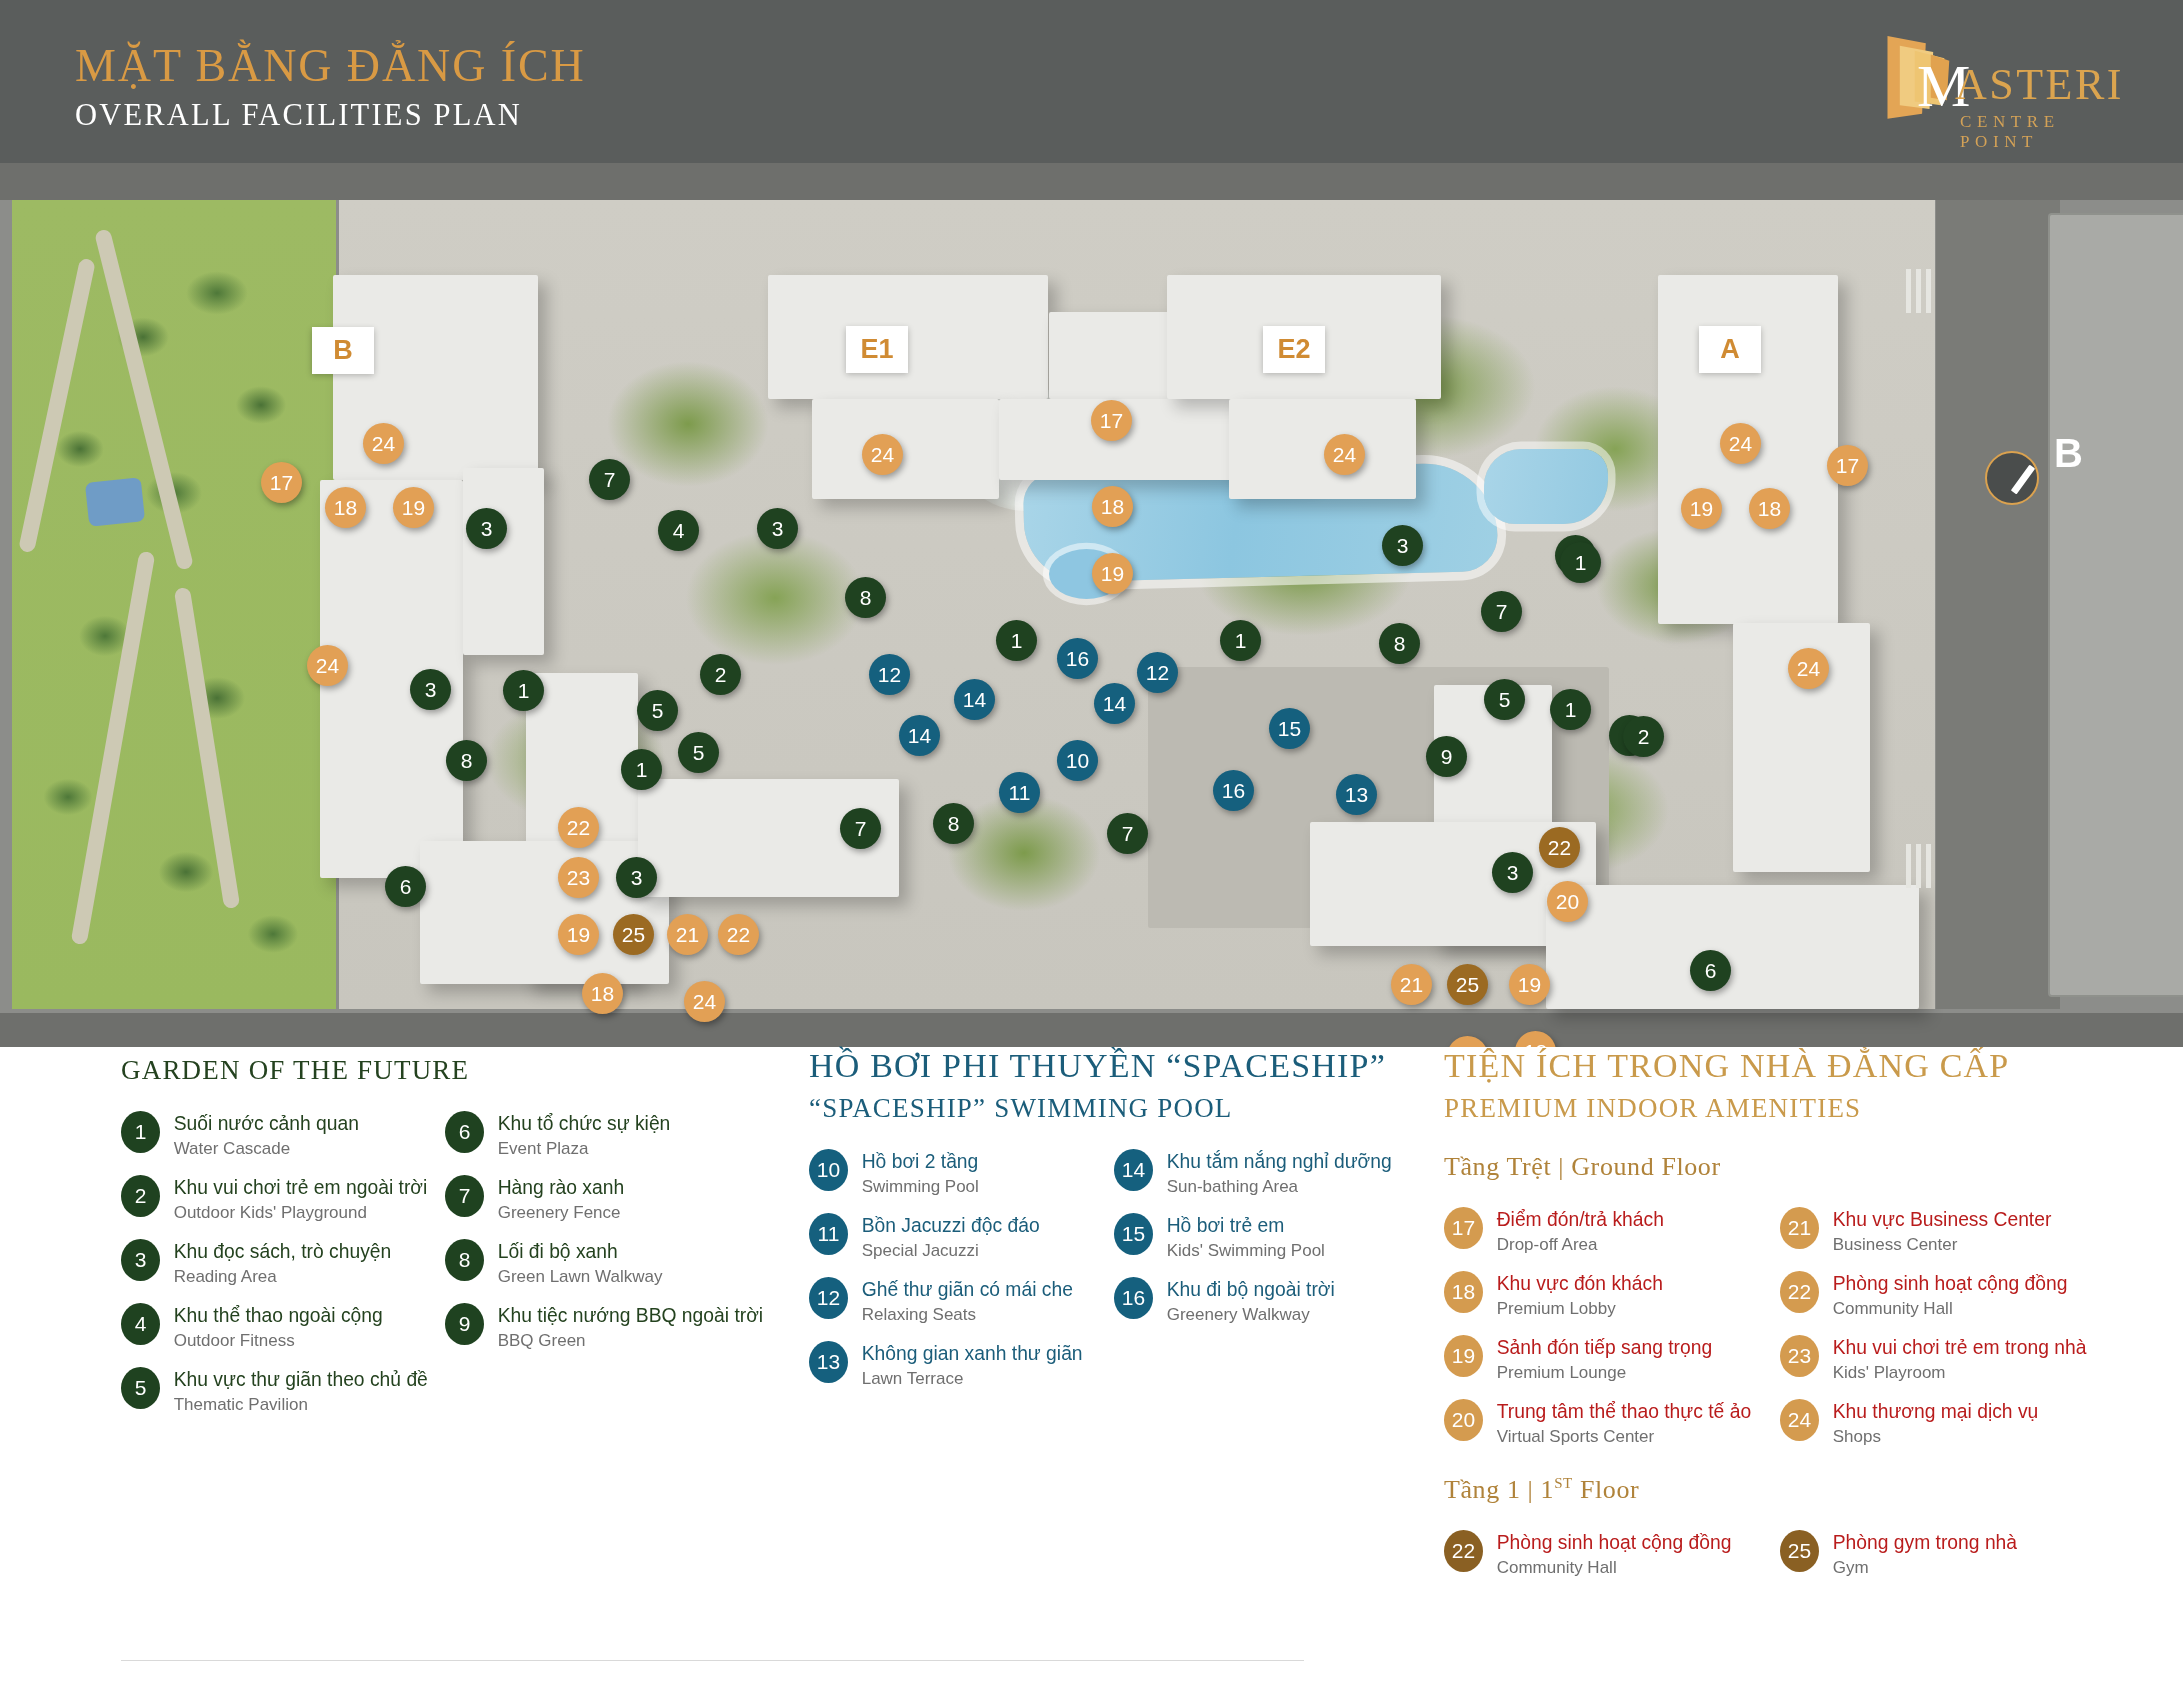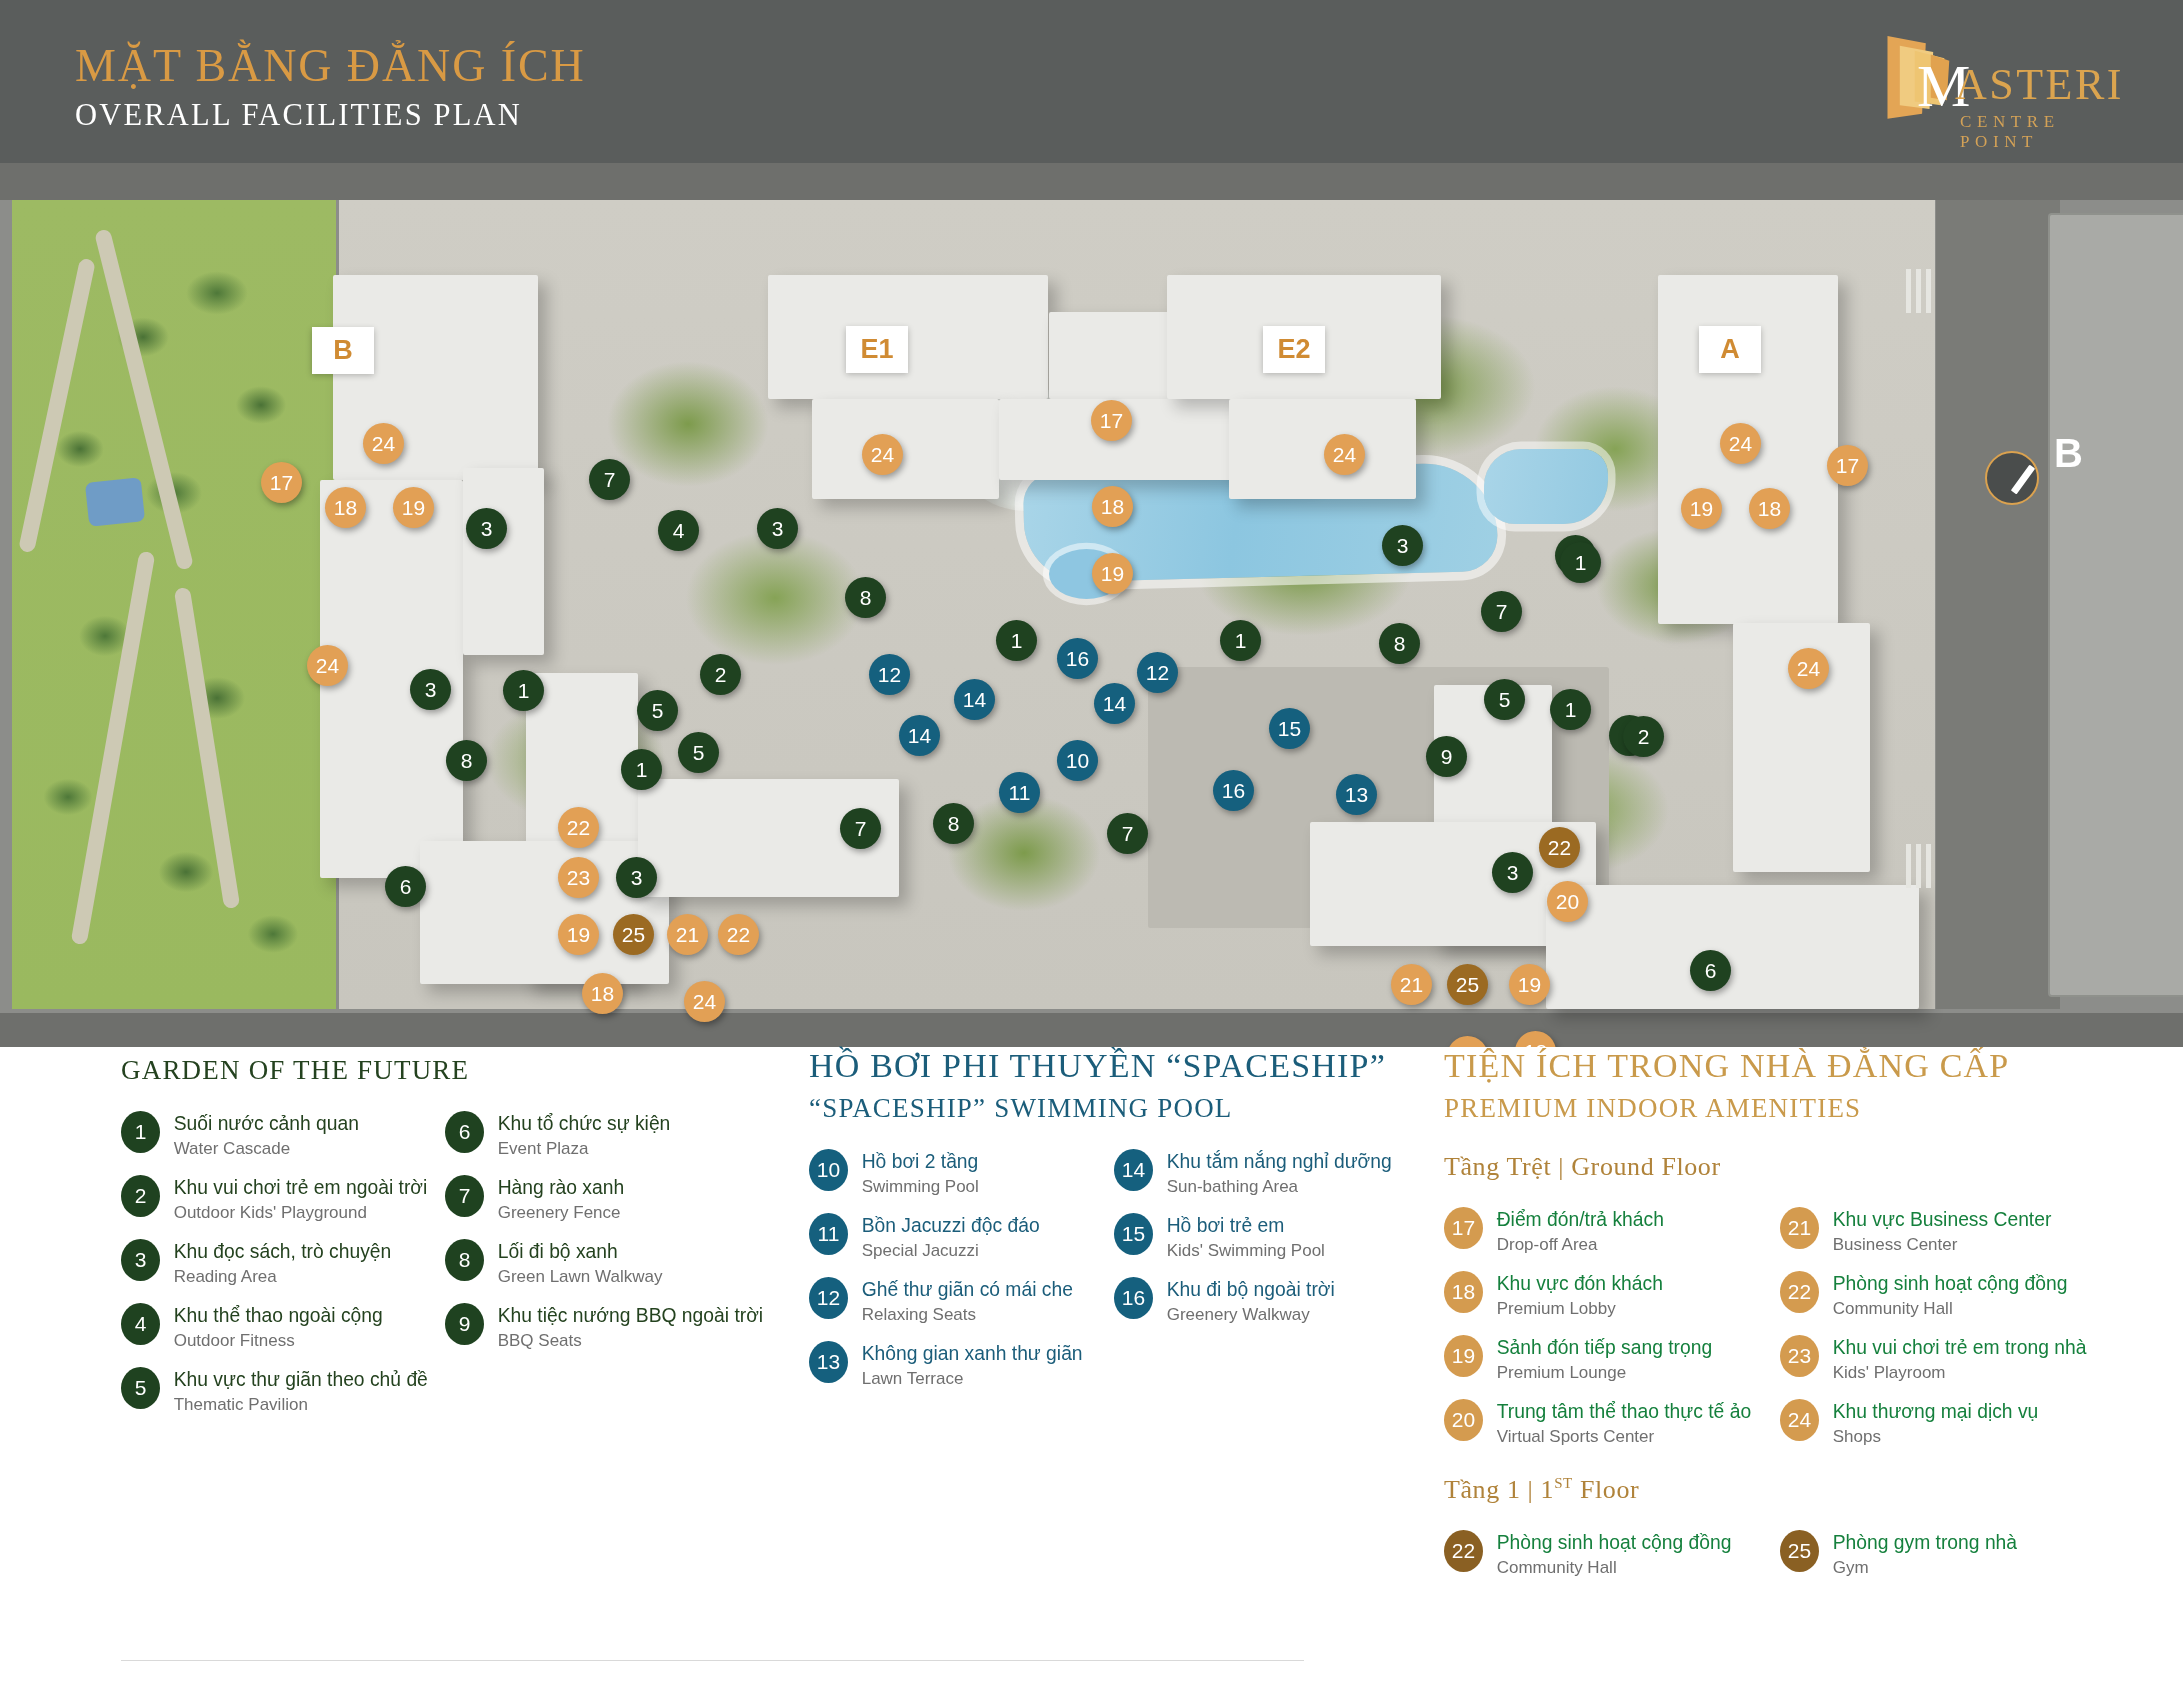--- a/index.html
+++ b/index.html
@@ -228,21 +228,21 @@
   .ivn {
     font-family: "Liberation Sans", sans-serif;
     font-size: 19.3px; line-height: 1.25; white-space: nowrap;
   }
   .ien {
     font-family: "Liberation Sans", sans-serif;
     font-size: 17px; color: #6f6f6f; line-height: 1.3; margin-top: 2.5px; white-space: nowrap;
   }
   .ivn.g { color: #24421f; }
   .ivn.b { color: #1b5d7a; }
-  .ivn.o { color: #15803d; }
+  .ivn.o { color: #b91c1c; }
 
   .divider {
     position: absolute; left: 121px; bottom: 30px; width: 1183px; height: 1.2px;
     background: #d9d9d9;
   }
 </style>
 </head>
 <body>
 
 <div class="header">
@@ -476,21 +476,21 @@
           <div class="badge green">8</div>
           <div class="itxt">
             <div class="ivn g">Lối đi bộ xanh</div>
             <div class="ien">Green Lawn Walkway</div>
           </div>
         </div>
         <div class="item" style="left: 324px; top: 192px;">
           <div class="badge green">9</div>
           <div class="itxt">
             <div class="ivn g">Khu tiệc nướng BBQ ngoài trời</div>
-            <div class="ien">BBQ Seats</div>
+            <div class="ien">BBQ Green</div>
           </div>
         </div>
       </div>
   </div>
 
   <div class="lcol lcol-2">
     <div class="lt-vn blue-txt">HỒ BƠI PHI THUYỀN “SPACESHIP”</div>
     <div class="lt-en blue-txt">“SPACESHIP” SWIMMING POOL</div>
     <div class="items" id="col2-items" style="height:373px;">
         <div class="item" style="left: 0px; top: 0px;">

